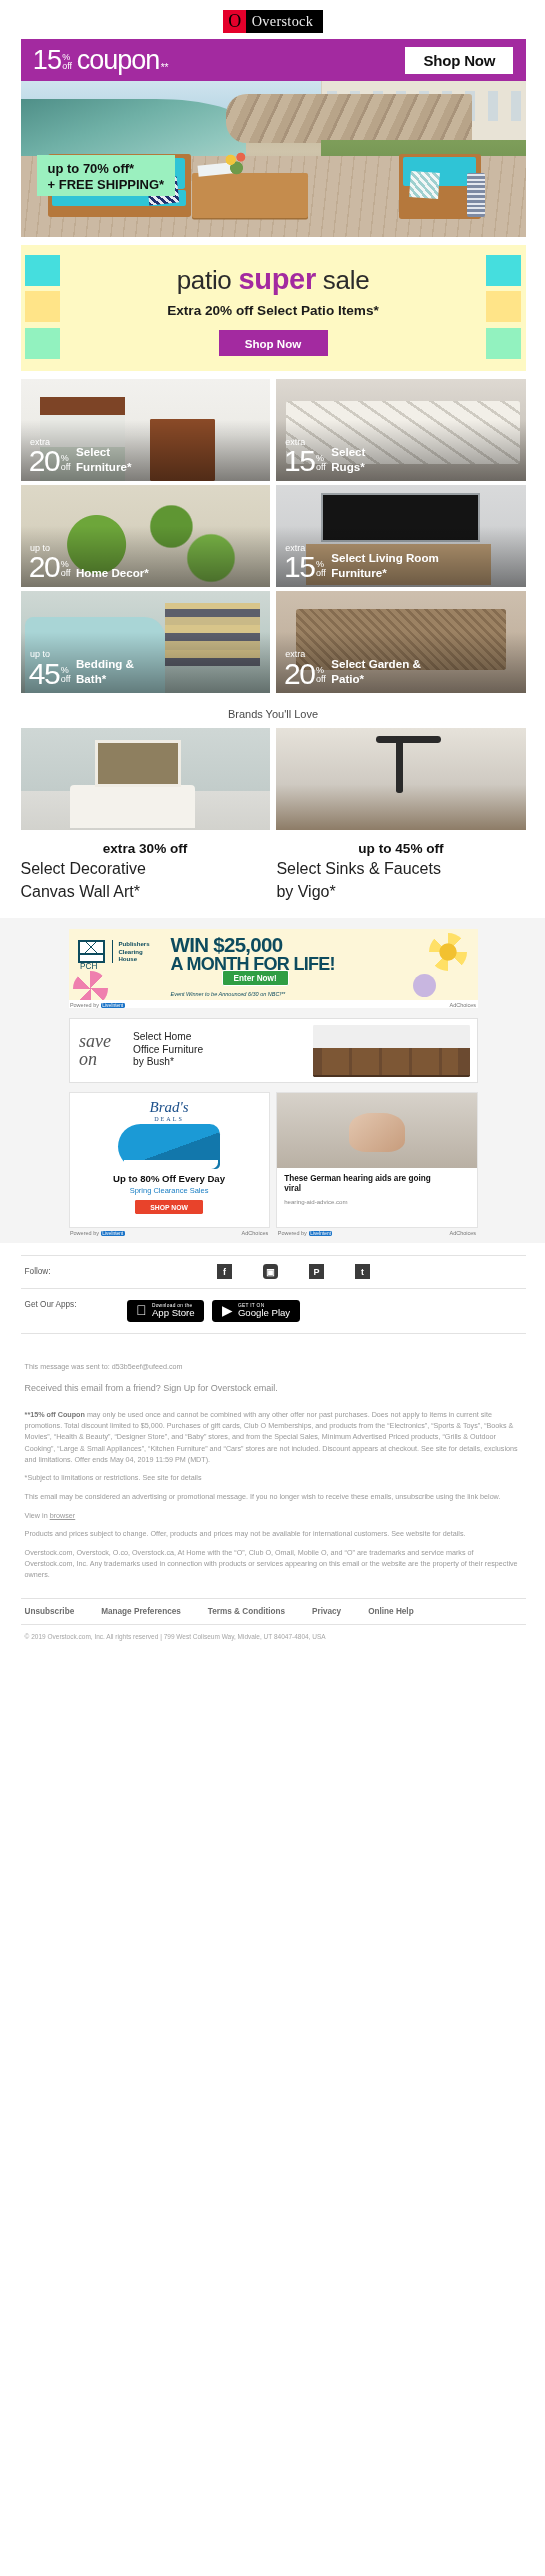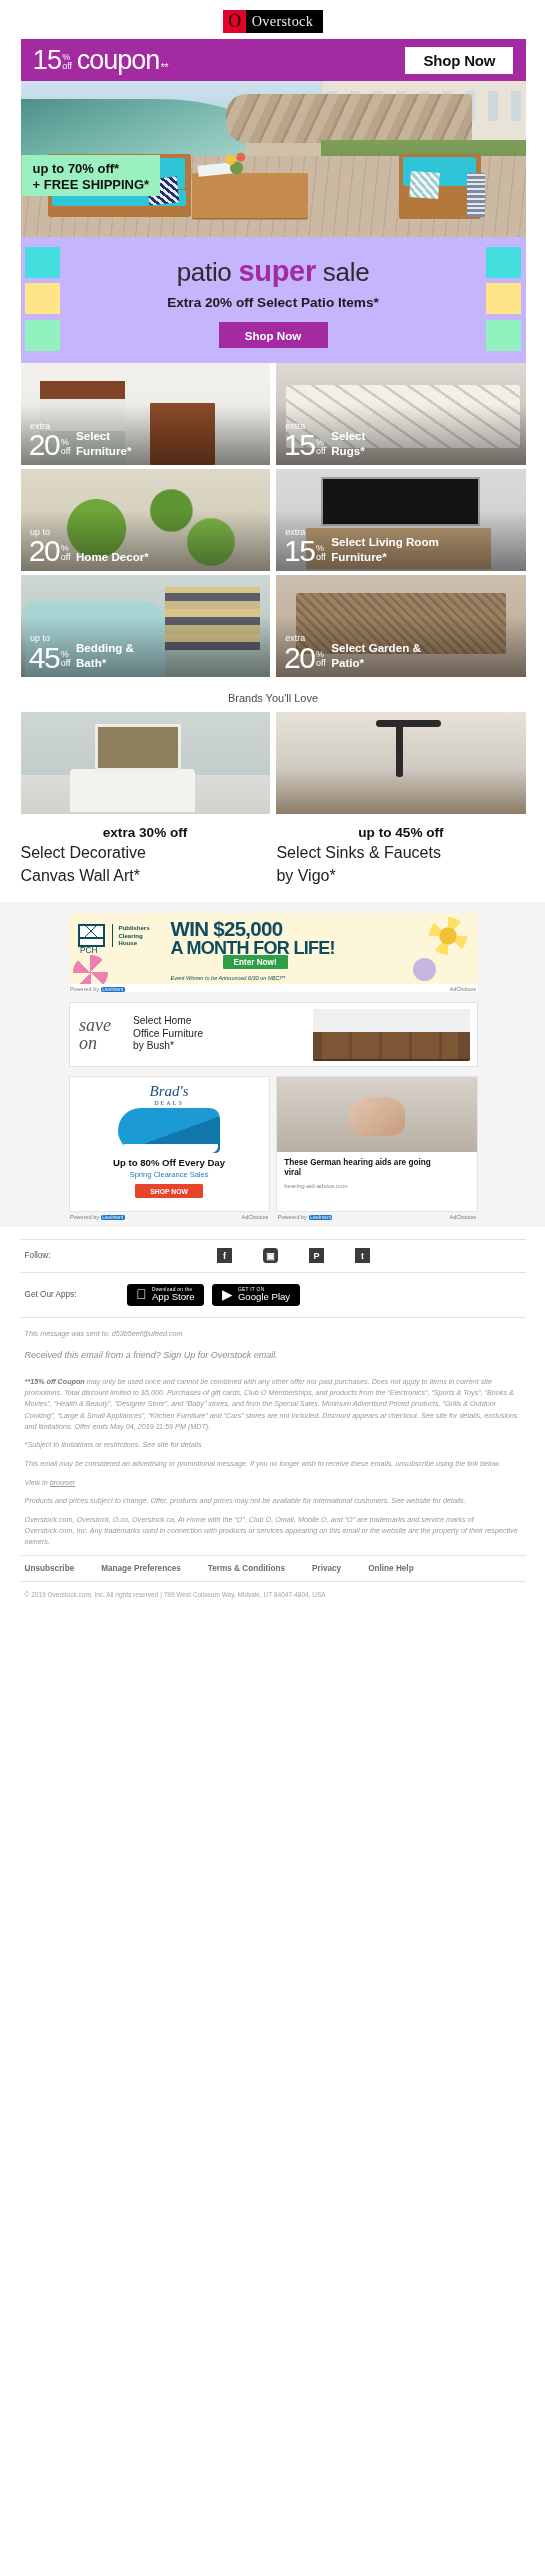--- a/index.html
+++ b/index.html
@@ -64,26 +64,26 @@
       background:repeating-linear-gradient(45deg,#9fd0cf 0 2.7px,#f2f7f6 2.7px 5.5px);transform:rotate(4deg);}
   .hero-chair .throw{position:absolute;right:-4.1px;top:19px;width:18px;height:44px;
       background:repeating-linear-gradient(0deg,#7d8aa3 0 2.7px,#e3e7ee 2.7px 4.8px);border-radius:2px;}
   .hero-table { position:absolute; left:171px; bottom:19px; width:116px; height:45px; background:#c58c4d;
       border-radius:2px; box-shadow:0 1.4px 0 #a06f38; }
   .hero-table:after{content:"";position:absolute;left:6.8px;top:-9.6px;width:35px;height:11px;background:#eef2f3;transform:rotate(-6deg);}
   .hero-flowers { position:absolute; left:201px; bottom:61px; width:29px; height:27px;
       background:radial-gradient(circle at 30% 40%,#f2c53d 0 4.8px,transparent 5.5px),
                  radial-gradient(circle at 65% 30%,#e8654a 0 4.1px,transparent 4.8px),
                  radial-gradient(circle at 50% 70%,#6e9a4a 0 6.1px,transparent 6.8px);}
-  .hero-badge { position:absolute; left:1px; top:74px; background:#9bf0bf; color:#111;
+  .hero-badge { position:absolute; left:16px; top:74px; background:#9bf0bf; color:#111;
      font-size:13px; font-weight:bold; padding:5.5px 11px 2.7px; line-height:1.25; }
   .hero-badge span{ display:block; }
 
   
-  .sale-block { position:relative; width:505px; margin:0 auto; padding:18px 0 15px; background:#c4b5fd; }
+  .sale-block { position:relative; width:505px; margin:8px auto; padding:18px 0 15px; background:#fef9c3; }
   .swatch-col { position:absolute; top:9.6px; width:35px; }
   .swatch-col.left { left:4.1px; } .swatch-col.right { right:4.1px; }
   .swatch { width:35px; height:31px; margin-bottom:5.5px; }
   .sw-teal{background:#45dede;} .sw-yellow{background:#ffe488;} .sw-mint{background:#92f2bf;}
   .sale-title { text-align:center; font-size:26px; font-weight:400; color:#2b2b2b; letter-spacing:-0.3px; }
   .sale-title .super { color:#a32aa0; font-weight:bold; font-size:29px; }
   .sale-sub { text-align:center; font-size:13.6px; font-weight:bold; color:#1b1b1b; margin-top:6.8px; }
   .shop-now-purple { display:block; width:109px; margin:12.3px auto 0; background:#a32aa0; color:#fff;
      font-size:11.6px; font-weight:bold; text-align:center; padding:6.1px 0; border:none; cursor:pointer; }
 
@@ -201,32 +201,32 @@
   
   .social { width:505px; margin:12.3px auto 0; display:flex; align-items:center;
      border-top:0.7px solid #e2e2e2; border-bottom:0.7px solid #e2e2e2; padding:8.2px 4.1px; }
   .social-label { font-size:8.2px; color:#555; margin-right:15px; }
   .social-icons { display:flex; gap:31px; flex:1; justify-content:center; }
   .sicon { width:15px; height:15px; background:#3b3b3b; color:#fff; display:flex;
      align-items:center; justify-content:center; font-size:9px; font-weight:bold; cursor:pointer; }
   .sicon.round { border-radius:3.4px; }
 
   
-  .apps { width:505px; margin:0 auto; display:flex; align-items:center; padding:11px 4.1px;
+  .apps { width:505px; margin:0 auto; display:flex; padding:11px 4.1px;
      border-bottom:0.7px solid #e2e2e2; }
   .apps-label { font-size:8.2px; color:#555; width:102px; }
   .store-btn { display:flex; align-items:center; background:#000; color:#fff; border-radius:3.4px;
      padding:3.4px 9.6px; margin-right:8.2px; cursor:pointer; }
   .store-glyph { font-size:13.6px; margin-right:5.5px; line-height:1; }
   .store-txt { line-height:1.1; }
   .store-txt .small { font-size:4.8px; display:block; letter-spacing:0.3px; }
   .store-txt .big { font-size:9.6px; display:block; font-weight:500; }
 
   
-  .fine { width:505px; margin:0 auto; padding:9.6px 4.1px 0; color:#9a9a9a; font-size:7.2px; line-height:1.55;font-style:italic; }
+  .fine { width:505px; margin:17px auto; padding:9.6px 4.1px 0; color:#9a9a9a; font-size:7.2px; line-height:1.55; }
   .fine p { margin-bottom:7.5px; }
   .fine .sent { font-size:7.2px; }
   .fine .friend { font-size:9px; color:#8d8d8d; margin:9.6px 0 13.6px; }
   .fine b { color:#777; }
   .fine u { text-decoration:underline; cursor:pointer; }
   .legal-links { width:505px; margin:6.8px auto 0; display:flex; gap:27px; padding:8.2px 4.1px;
      border-top:0.7px solid #e2e2e2; border-bottom:0.7px solid #e2e2e2; }
   .legal-links a { font-size:8.2px; color:#6d6d6d; font-weight:bold; text-decoration:none; cursor:pointer; }
   .copyright { width:505px; margin:0 auto; padding:8.2px 4.1px 18px; font-size:6.5px; color:#a6a6a6; }
 </style>

